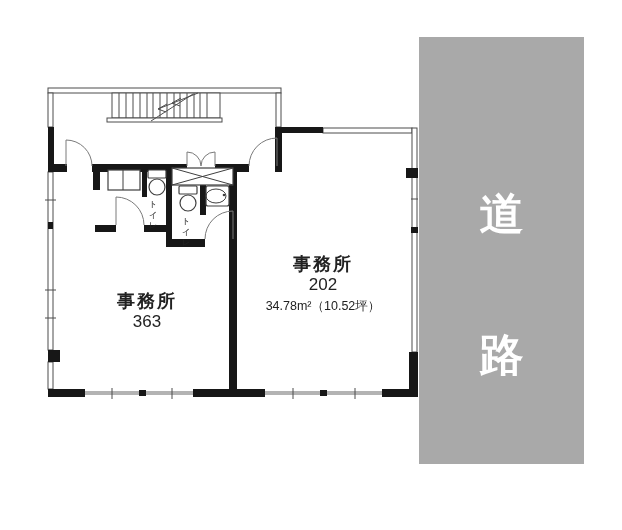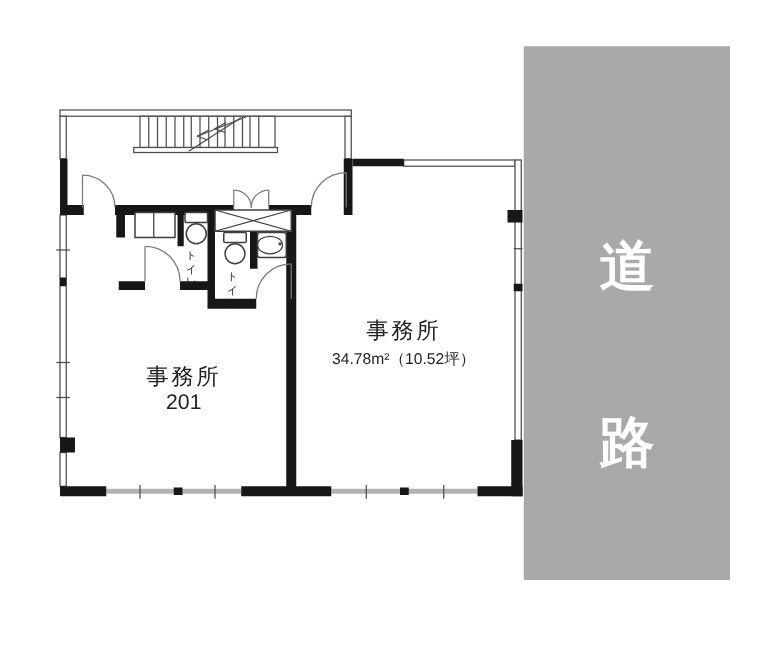--- a/index.html
+++ b/index.html
@@ -3,21 +3,21 @@
 <meta charset="utf-8">
 <style>
   html,body{margin:0;padding:0;background:#fff;}
   #canvas{position:relative;width:622px;height:530px;background:#ffffff;overflow:hidden;
           font-family:"Liberation Sans","DejaVu Sans",sans-serif;}
   #plan-svg{position:absolute;left:0;top:0;}
   .road{position:absolute;left:419px;top:37px;width:165px;height:427px;background:#a9a9a9;}
   .road-char{position:absolute;left:0;width:100%;text-align:center;color:#ffffff;
              font-size:44px;font-weight:bold;line-height:1;}
   .room-label{position:absolute;text-align:center;color:#222222;}
-  .room-name{font-size:18px;letter-spacing:2px;line-height:1.1;}
+  .room-name{font-size:18px;letter-spacing:2px;line-height:1.1;font-weight:bold;}
   .room-number{font-size:17px;line-height:1.15;}
   .room-area{font-size:12.5px;margin-top:4px;white-space:nowrap;}
   .wc-label{position:absolute;writing-mode:vertical-rl;text-orientation:upright;
             font-size:8.5px;color:#222222;letter-spacing:1.5px;line-height:1;}
   
   .w{fill:#171717;stroke:none;}                 
   .tw{fill:#ffffff;stroke:#4d4d4d;stroke-width:1;} 
   .band{fill:#b3b3b3;stroke:none;}              
   .ln{stroke:#4d4d4d;stroke-width:1;fill:none;}
   .door{stroke:#7a7a7a;stroke-width:1;fill:none;}
@@ -160,24 +160,25 @@
       <path class="door" d="M 116,197 A 28 28 0 0 1 144,225"></path>
     </g>
     <g>
       <line class="door" x1="233" y1="211" x2="233" y2="239"></line>
       <path class="door" d="M 205,239 A 28 28 0 0 1 233,211"></path>
     </g>
   </svg>
 
   <div class="room-label" style="left:80px;top:292px;width:134px;">
     <div class="room-name">事務所</div>
-    <div class="room-number">201</div>
+    <div class="room-number">363</div>
   </div>
 
   <div class="room-label" style="left:256px;top:255px;width:134px;">
     <div class="room-name">事務所</div>
+    <div class="room-number">202</div>
     <div class="room-area">34.78m²（10.52坪）</div>
   </div>
 
   <div class="wc-label" style="left:149px;top:194px;">トイレ</div>
   <div class="wc-label" style="left:182px;top:211px;">トイレ</div>
 
 </div>
 
 </body></html>

